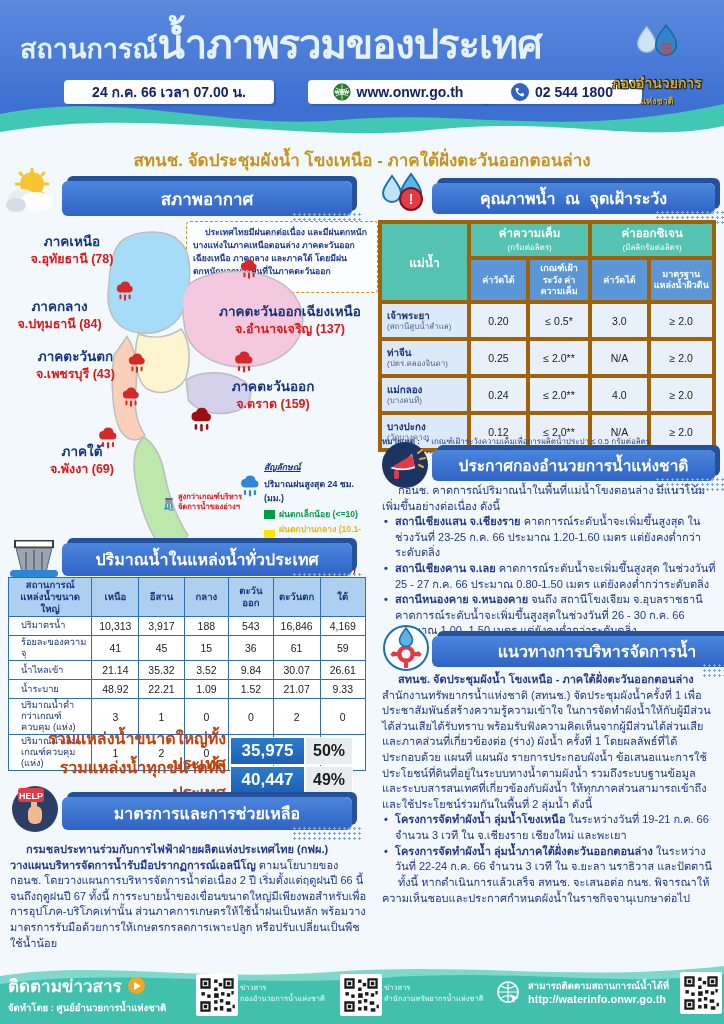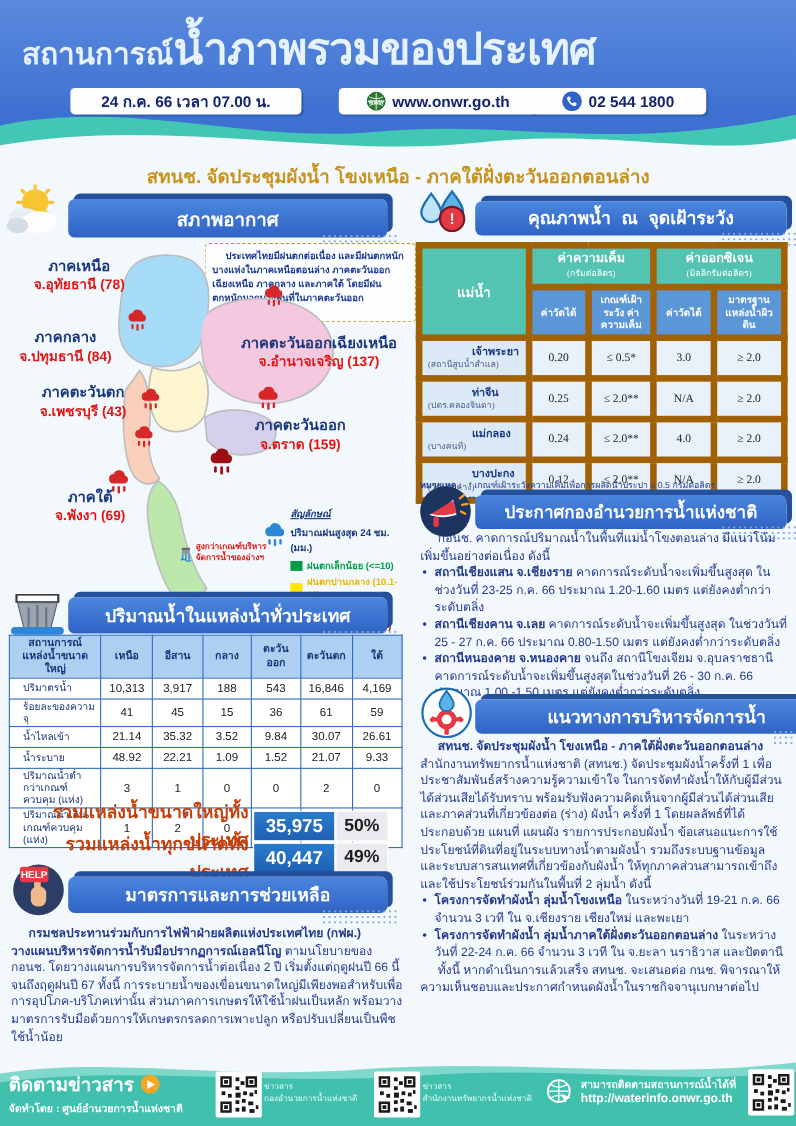--- a/index.html
+++ b/index.html
@@ -60,28 +60,28 @@
   .tot-row .tpct{width:46px;height:26px;background:#e9ebee;color:#1c1c1c;font-weight:bold;font-size:16px;
                  display:flex;align-items:center;justify-content:center;border:1px solid #fff;}
   
   .blk{position:absolute;color:#22398f;font-size:11px;line-height:1.42;}
   .blk .lead{text-indent:16px;}
   .blk .b{font-weight:bold;}
   .bullet{position:relative;padding-left:13px;}
   .bullet::before{content:"•";position:absolute;left:2px;top:0;font-weight:bold;}
   
   table.wq{position:absolute;left:378px;top:220px;width:338px;border-collapse:collapse;}
-  table.wq th,table.wq td{border:6px solid #a16207;text-align:center;font-family:Liberation Serif, serif;}
+  table.wq th,table.wq td{border:4px solid #a16207;text-align:center;}
   .wq .teal{background:#55c3b2;color:#fff;}
   .wq .blue{background:#5b97d6;color:#fff;font-size:9px;line-height:1.25;padding:3px 2px;}
   .wq th.grp{font-size:11.5px;line-height:1.15;padding:3px 0;}
   .wq th.grp small{font-size:8px;font-weight:normal;}
   .wq th.river-h{font-size:12px;}
   .wq td.river{background:#dce9f8;text-align:left;padding:4px 5px;line-height:1.25;}
-  .wq td.river .rn{color:#17357c;font-weight:bold;font-size:9.8px;display:block;margin-left:40px;}
+  .wq td.river .rn{color:#17357c;font-weight:bold;font-size:9.8px;display:block;}
   .wq td.river .rs{color:#51618f;font-size:8px;display:block;}
   .wq td.v{background:#e8f0fa;font-size:10.5px;color:#222;}
   .wq-note{position:absolute;left:382px;top:436px;width:334px;color:#25418f;font-size:8px;line-height:1.5;display:flex;}
   .wq-note .nl{font-weight:bold;margin-right:6px;}
   
   .footer{position:absolute;left:0;bottom:0;width:724px;height:66px;}
   .footer .fbg{position:absolute;left:0;bottom:0;}
   .fitem{position:absolute;color:#fff;}
   .follow{font-size:17px;font-weight:bold;display:flex;align-items:center;gap:6px;}
   .madeby{font-size:9.5px;font-weight:bold;}
@@ -159,20 +159,29 @@
     </div>
     <div class="chip" style="left:482px;top:80px;width:140px;">
       <span class="cicon">
         <svg width="18" height="18" viewBox="0 0 20 20">
             <circle cx="10" cy="10" r="10" fill="#2f63c5"></circle>
             <path d="M6.2 5.2l2 .3.6 2.4-1.3 1.2c.6 1.4 1.7 2.5 3.2 3.2l1.2-1.3 2.4.6.3 2-1.4 1.3c-3.4-.3-7.4-3.4-8.3-8.2z" fill="#fff"></path>
           </svg>
       </span>
       <span>02 544 1800</span>
     </div>
+    <div class="logo">
+      <svg width="52" height="44" viewBox="0 0 40 34">
+        <path d="M12 2c4 5 7 9 7 13a7 7 0 1 1-14 0c0-4 3-8 7-13z" fill="#cfe4f2" stroke="#9bbcd6"></path>
+        <path d="M27 1c4.6 5.8 8 10.3 8 15a8 8 0 1 1-16 0c0-4.7 3.4-9.2 8-15z" fill="#2f86c9" stroke="#1b5f98"></path>
+        <path d="M23 16h8M23 19h8M23 22h8" stroke="#e23b3b" stroke-width="2"></path>
+      </svg>
+      <div class="org1">กองอำนวยการ</div>
+      <div class="org2">แห่งชาติ</div>
+    </div>
   </div>
 
   <div class="subtitle">สทนช. จัดประชุมผังน้ำ โขงเหนือ - ภาคใต้ฝั่งตะวันออกตอนล่าง</div>
 
   <div class="sec" style="left:62px;top:181px;width:290px;">
     <div class="sec-bar" style="height:35px;font-size:17px;">สภาพอากาศ</div>
   </div>
   <svg class="sec-ic" style="left:6px;top:168px;" width="58" height="48" viewBox="0 0 58 48">
     <circle cx="26" cy="16" r="12" fill="#f7c531"></circle>
     <g stroke="#f7c531" stroke-width="3" stroke-linecap="round">

